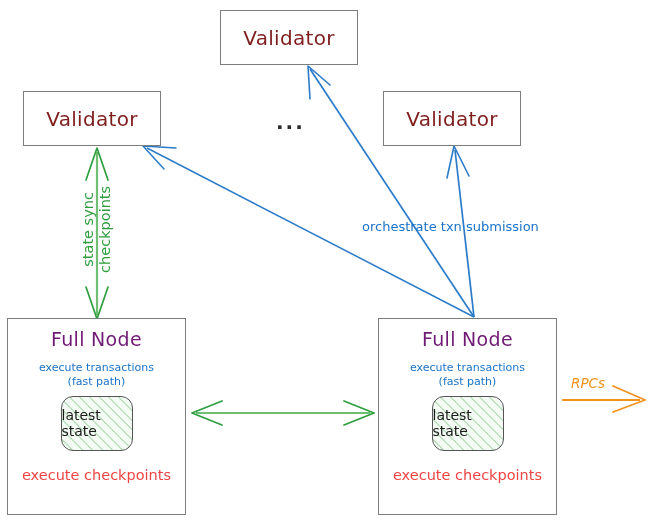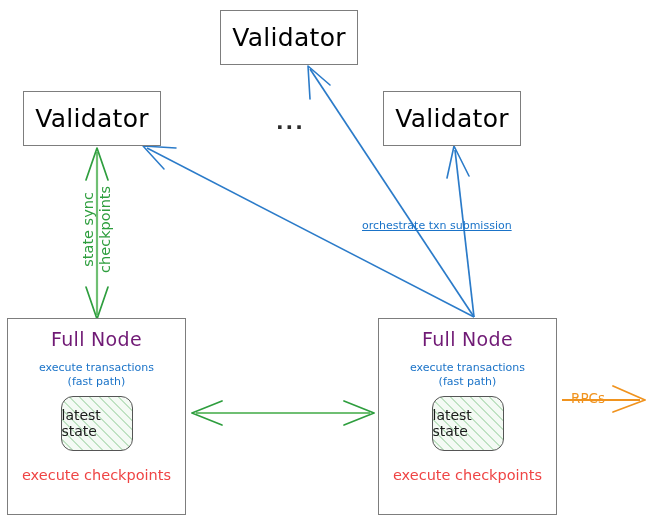--- a/index.html
+++ b/index.html
@@ -4,42 +4,42 @@
 <style>
   html,body{margin:0;padding:0;background:#ffffff;}
   body{width:651px;height:526px;position:relative;overflow:hidden;
        font-family:"DejaVu Sans","Liberation Sans",sans-serif;}
   #canvas{position:absolute;left:0;top:0;width:651px;height:526px;}
   svg.layer{position:absolute;left:0;top:0;width:651px;height:526px;pointer-events:none;}
 
   .node-box{position:absolute;background:#ffffff;border:1.6px solid #7d7d7d;
             box-sizing:border-box;}
   .validator-box{display:flex;align-items:center;justify-content:center;}
-  .validator-label{font-size:25px;color:#000000;letter-spacing:.3px;}
+  .validator-label{font-size:20px;color:#7f1d1d;letter-spacing:.3px;}
 
   .fullnode-box{display:flex;flex-direction:column;align-items:center;
                 padding-top:9px;box-sizing:border-box;}
   .fn-title{font-size:19px;color:#701a75;letter-spacing:.3px;margin-bottom:11px;}
   .fn-blue{font-size:11px;color:#1a73c8;line-height:1.25;text-align:center;}
   .fn-green{font-size:14.5px;color:#ef4444;text-align:center;}
 
   .state-chip{width:72px;height:55px;border:1.6px solid #555;border-radius:12px;
       box-sizing:border-box;display:flex;flex-direction:column;
       justify-content:center;margin:7px 0 0 0;
       background-color:#f4faf4;
       background-image:repeating-linear-gradient(45deg,
         rgba(70,170,80,.30) 0 1.4px, rgba(255,255,255,0) 1.4px 7px);}
   .state-chip span{font-size:14px;color:#1b1b1b;line-height:1.15;}
 
   .ellipsis{position:absolute;font-size:20px;color:#2b2b2b;letter-spacing:2px;
             font-weight:700;}
 
   .edge-label{position:absolute;white-space:pre;line-height:1.2;}
   .lbl-green{color:#2e9e3e;font-size:14.5px;text-align:center;}
-  .lbl-blue{color:#1a73c8;font-size:11px;text-decoration:underline;}
+  .lbl-blue{color:#1a73c8;font-size:13px;}
   .lbl-orange{color:#f0931e;font-size:13.5px;}
   .rot{transform:rotate(-90deg);transform-origin:50% 50%;}
 </style>
 </head>
 <body>
 
 <div id="canvas">
 
   <svg class="layer" viewBox="0 0 651 526">
 
@@ -109,15 +109,15 @@
     </div>
     <div class="fn-green" style="margin-top:16px;">execute checkpoints</div>
   </div>
 
   <div class="edge-label lbl-green rot" style="left: 27px; top: 212px; width: 140px; white-space: pre-line;">state sync
 checkpoints</div>
 
 
   <div class="edge-label lbl-blue" style="left: 362px; top: 219px; white-space: pre-line;">orchestrate txn submission</div>
 
-  <div class="edge-label lbl-orange" style="left: 571px; top: 390px; white-space: pre-line;">RPCs</div>
+  <div class="edge-label lbl-orange" style="left: 571px; top: 375px; white-space: pre-line; font-style: italic;">RPCs</div>
 
 </div>
 
 </body></html>

